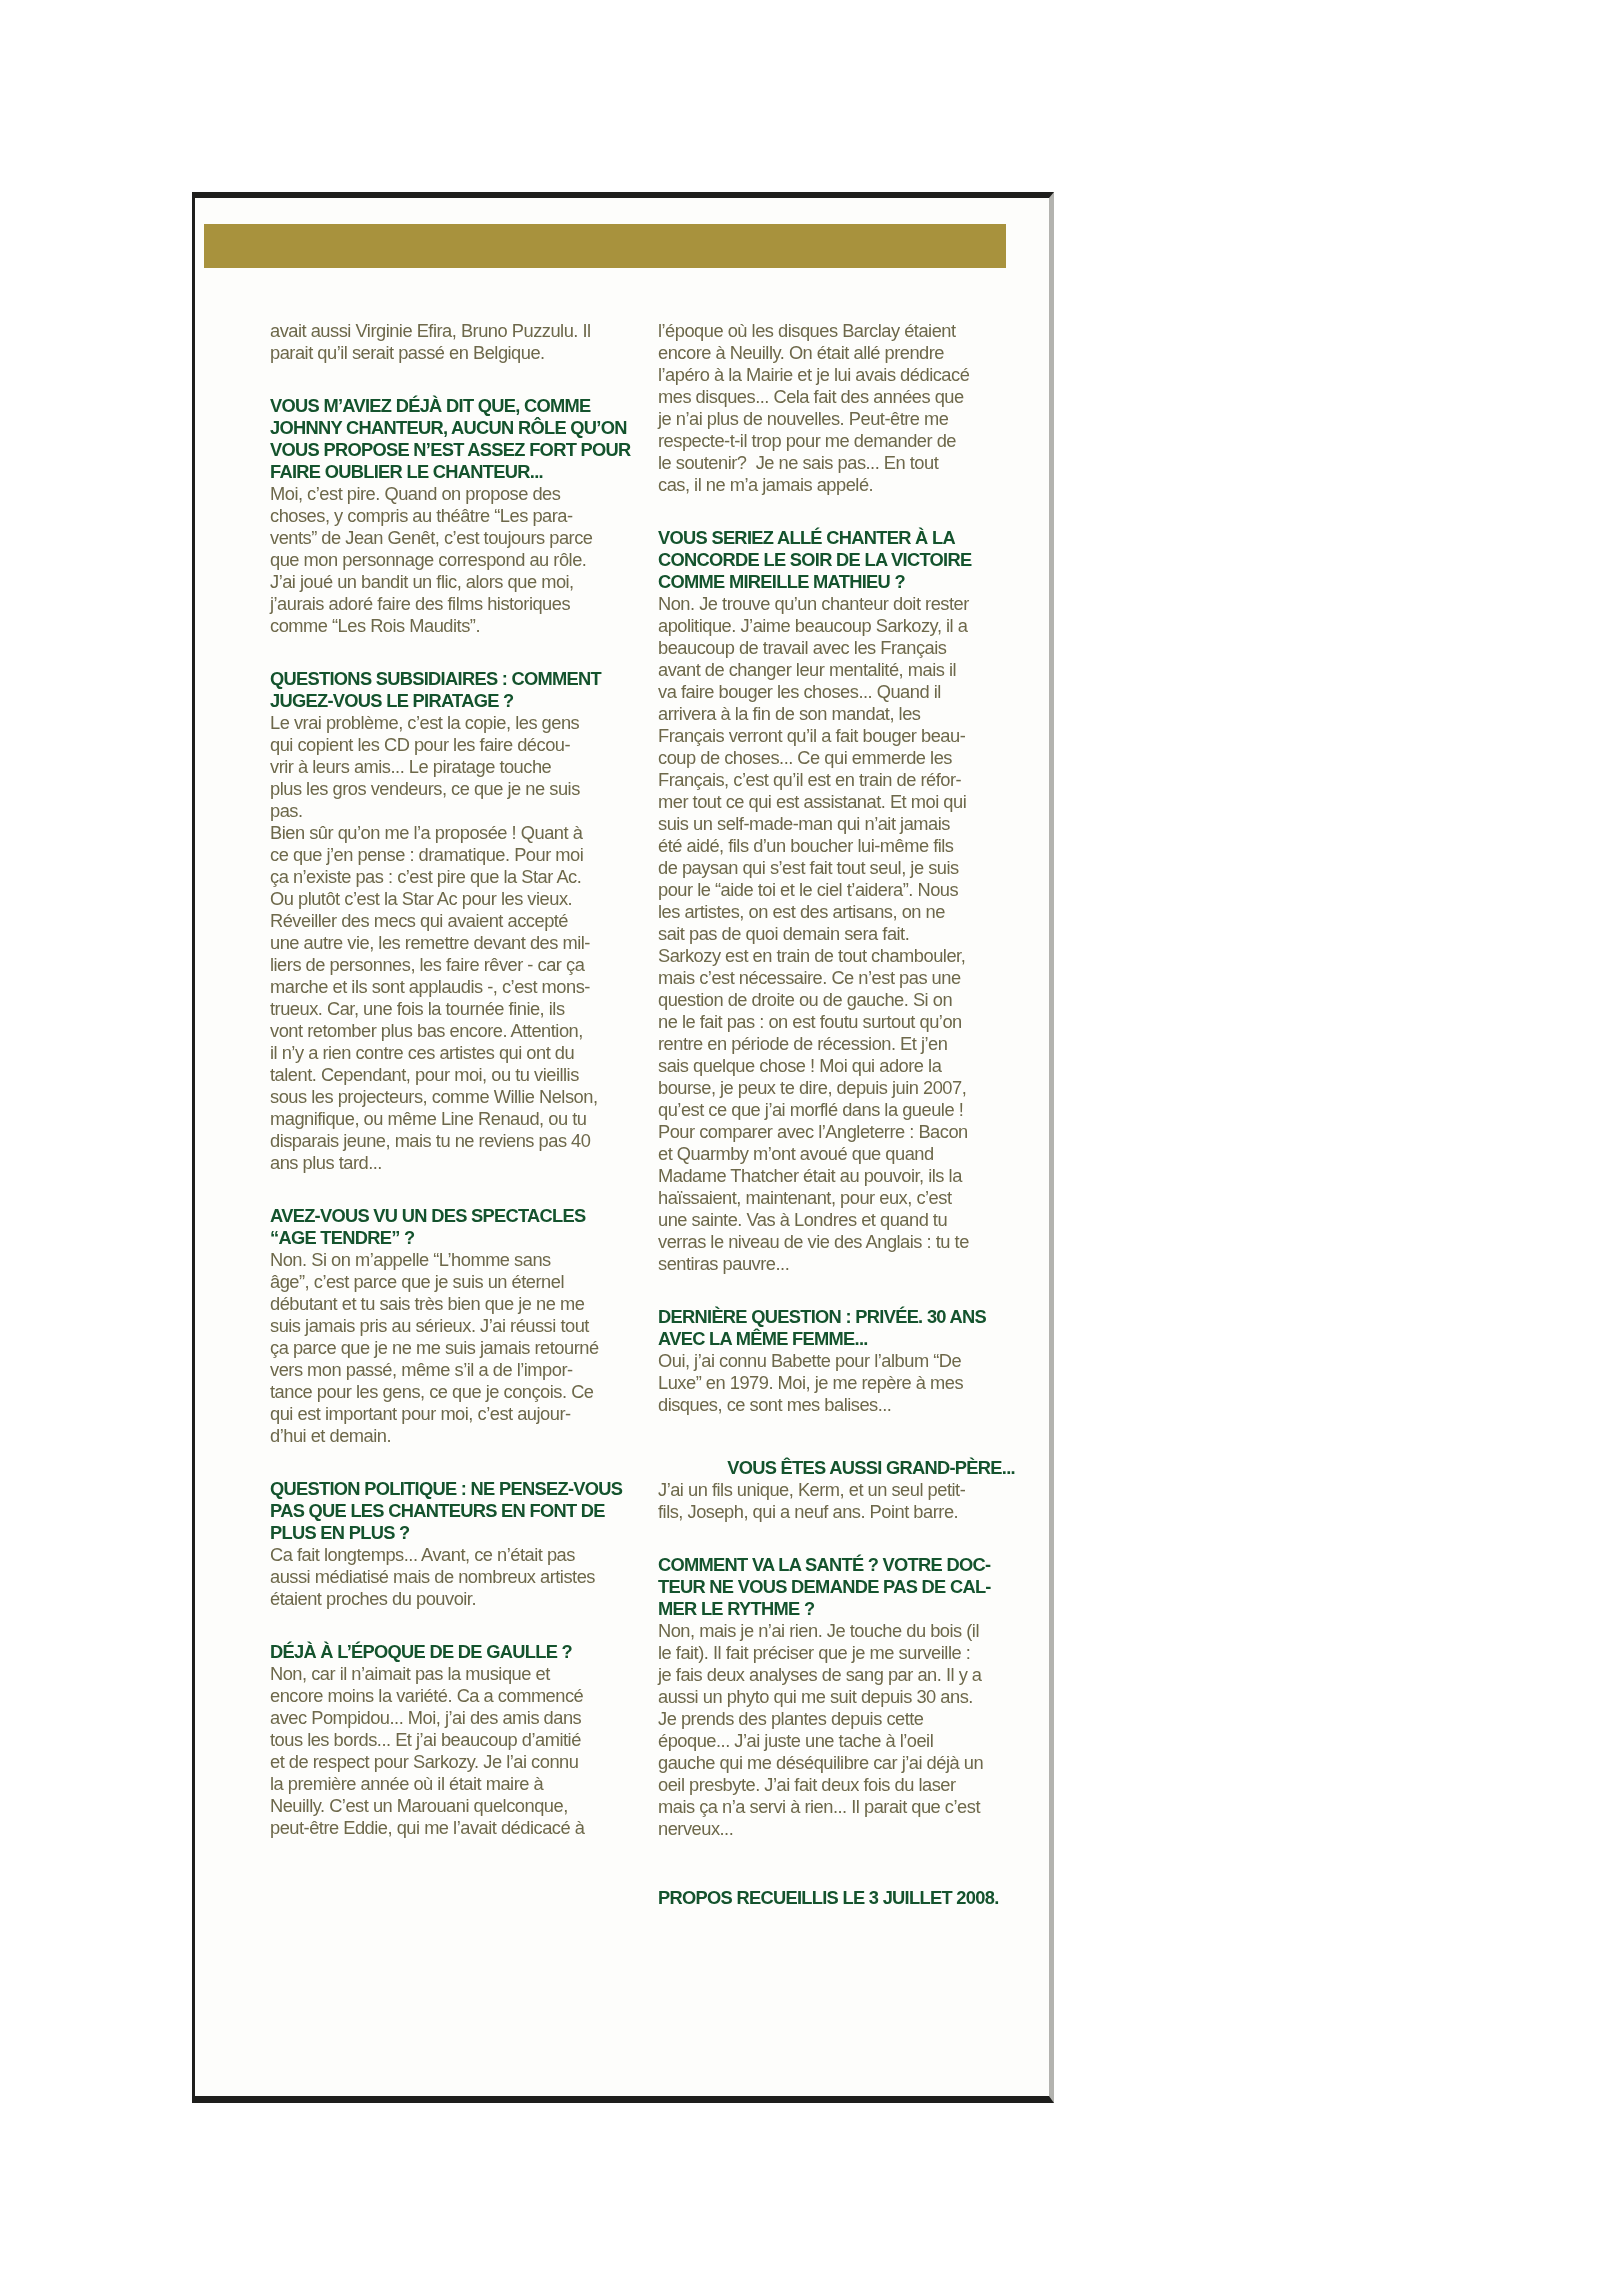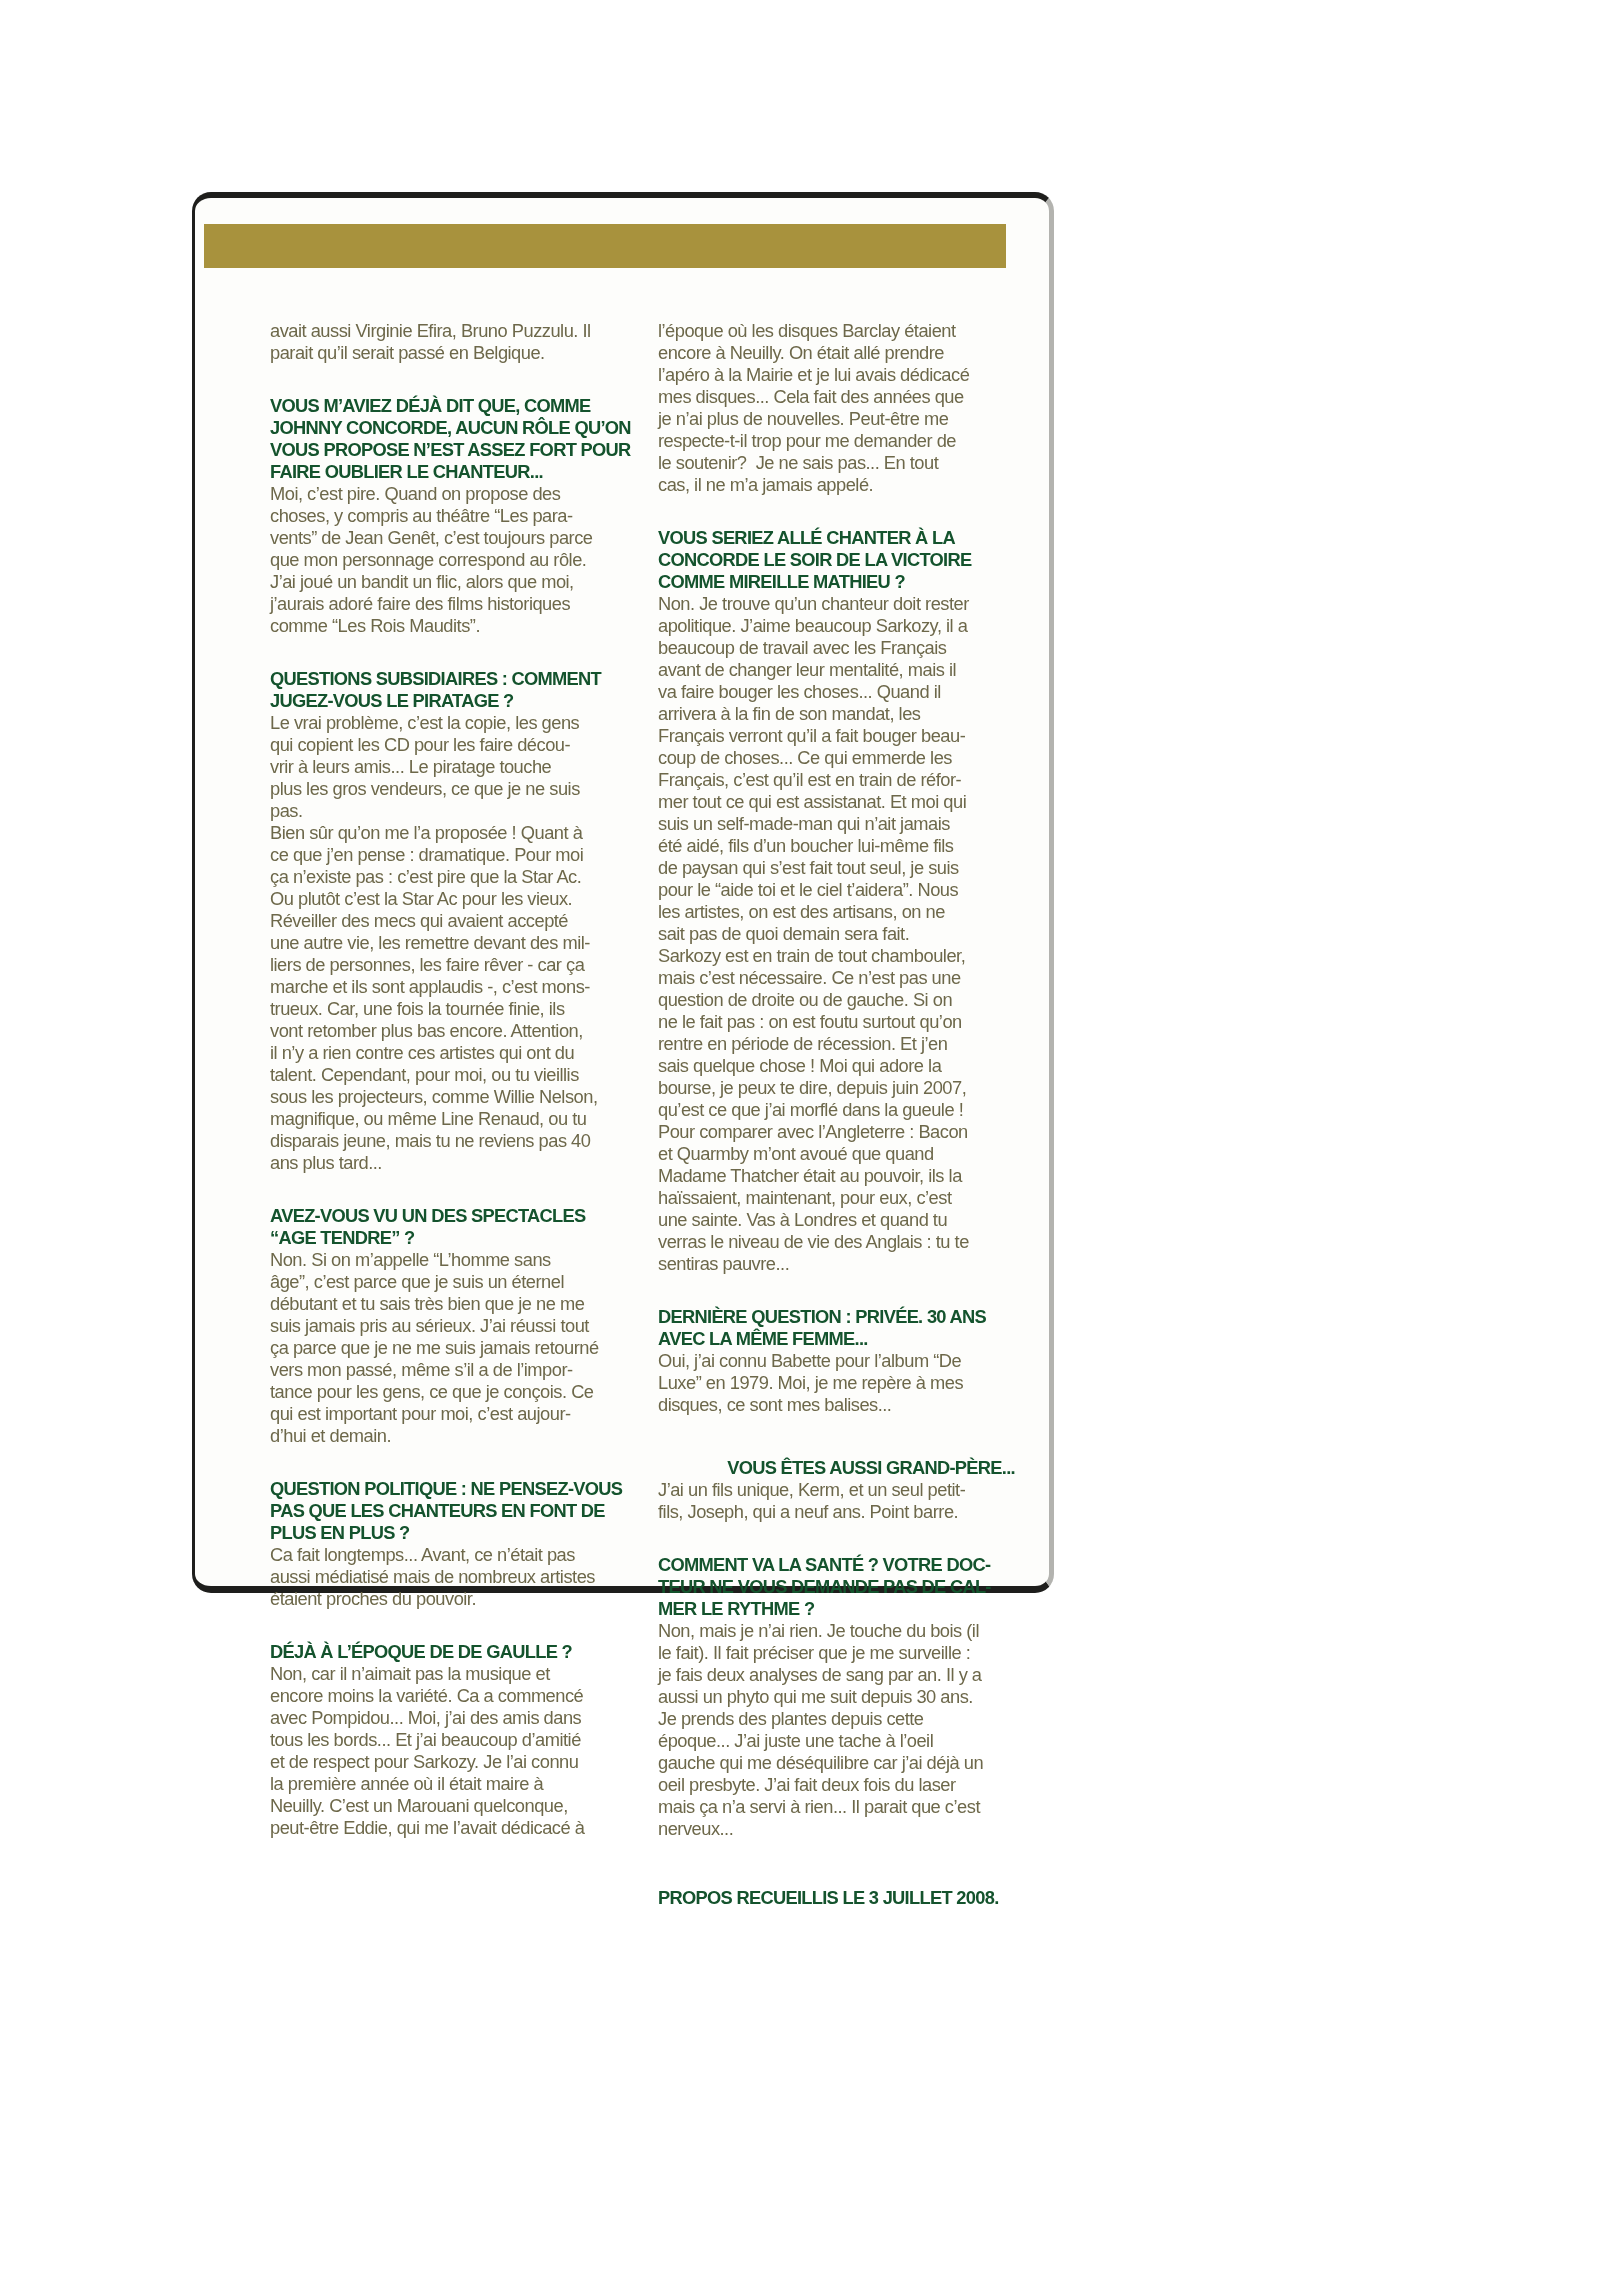--- a/index.html
+++ b/index.html
@@ -9,28 +9,27 @@
     background: #ffffff;
     position: relative;
     font-family: "Liberation Sans", sans-serif;
     overflow: hidden;
   }
   .page {
     position: absolute;
     left: 192px;
     top: 192px;
     width: 862px;
-    height: 1401px;
+    height: 1911px;
     box-sizing: border-box;
     background: #fdfdfb;
     border-top: 6.5px solid #1e1e1c;
     border-left: 3.9px solid #1e1e1c;
     border-bottom: 7.2px solid #1e1e1c;
     border-right: 5.2px solid #b3b3af;
-    border-radius: 19px;
   }
   .gold-bar {
     position: absolute;
     left: 8.5px;
     top: 25.5px;
     width: 802px;
     height: 44px;
   }
   .columns {
     position: absolute;
@@ -63,21 +62,21 @@
 <div class="page">
   <div class="gold-bar" style="background: rgb(168, 146, 61);"></div>
   <div class="columns">
     <div class="column">
         <div class="block a">
           <div class="line">avait aussi Virginie Efira, Bruno Puzzulu. Il</div>
           <div class="line">parait qu’il serait passé en Belgique.</div>
         </div>
         <div class="block q">
           <div class="line">VOUS M’AVIEZ DÉJÀ DIT QUE, COMME</div>
-          <div class="line">JOHNNY CONCORDE, AUCUN RÔLE QU’ON</div>
+          <div class="line">JOHNNY CHANTEUR, AUCUN RÔLE QU’ON</div>
           <div class="line">VOUS PROPOSE N’EST ASSEZ FORT POUR</div>
           <div class="line">FAIRE OUBLIER LE CHANTEUR...</div>
         </div>
         <div class="block a">
           <div class="line">Moi, c’est pire. Quand on propose des</div>
           <div class="line">choses, y compris au théâtre “Les para-</div>
           <div class="line">vents” de Jean Genêt, c’est toujours parce</div>
           <div class="line">que mon personnage correspond au rôle.</div>
           <div class="line">J’ai joué un bandit un flic, alors que moi,</div>
           <div class="line">j’aurais adoré faire des films historiques</div>

